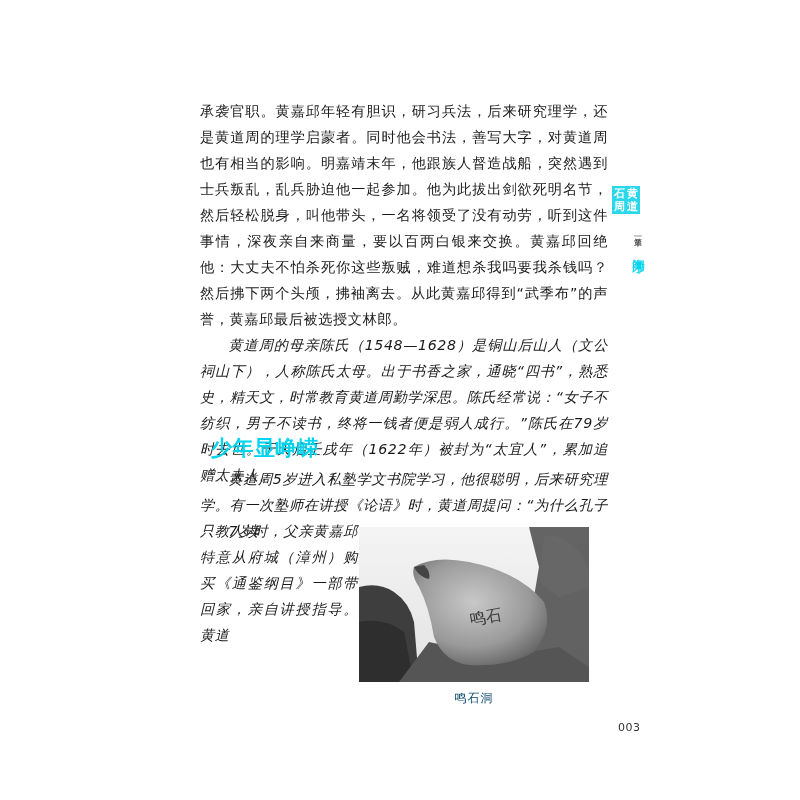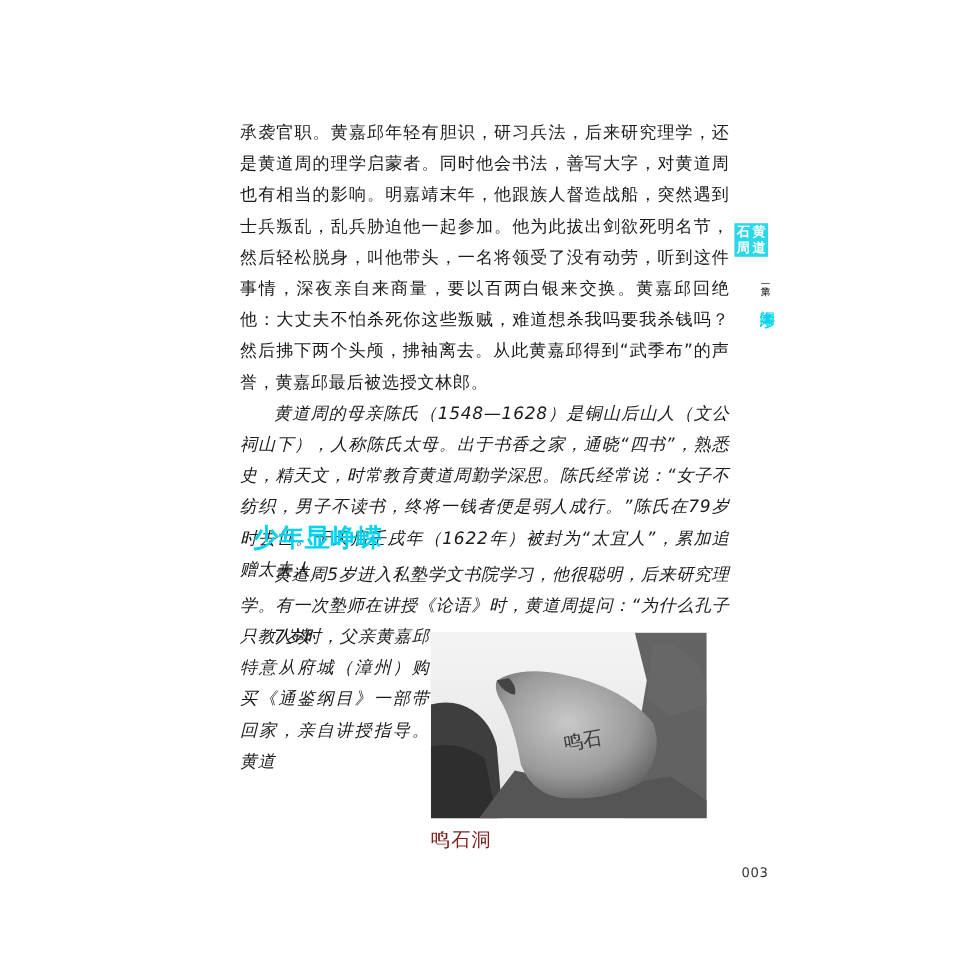--- a/index.html
+++ b/index.html
@@ -77,22 +77,23 @@
       height: 155px;
       overflow: hidden;
       background: #e8e8e8;
     }
     .figure svg { display: block; }
     .caption {
       position: absolute;
       left: 359px;
       top: 690px;
       width: 230px;
-      font-size: 16px;
-      color: #7f1d1d;
+      text-align: center;
+      font-size: 12px;
+      color: #0c4a6e;
       letter-spacing: 1px;
     }
     .sidebar {
       position: absolute;
       left: 612px;
       top: 186px;
       width: 30px;
     }
     .seal {
       width: 28px;

